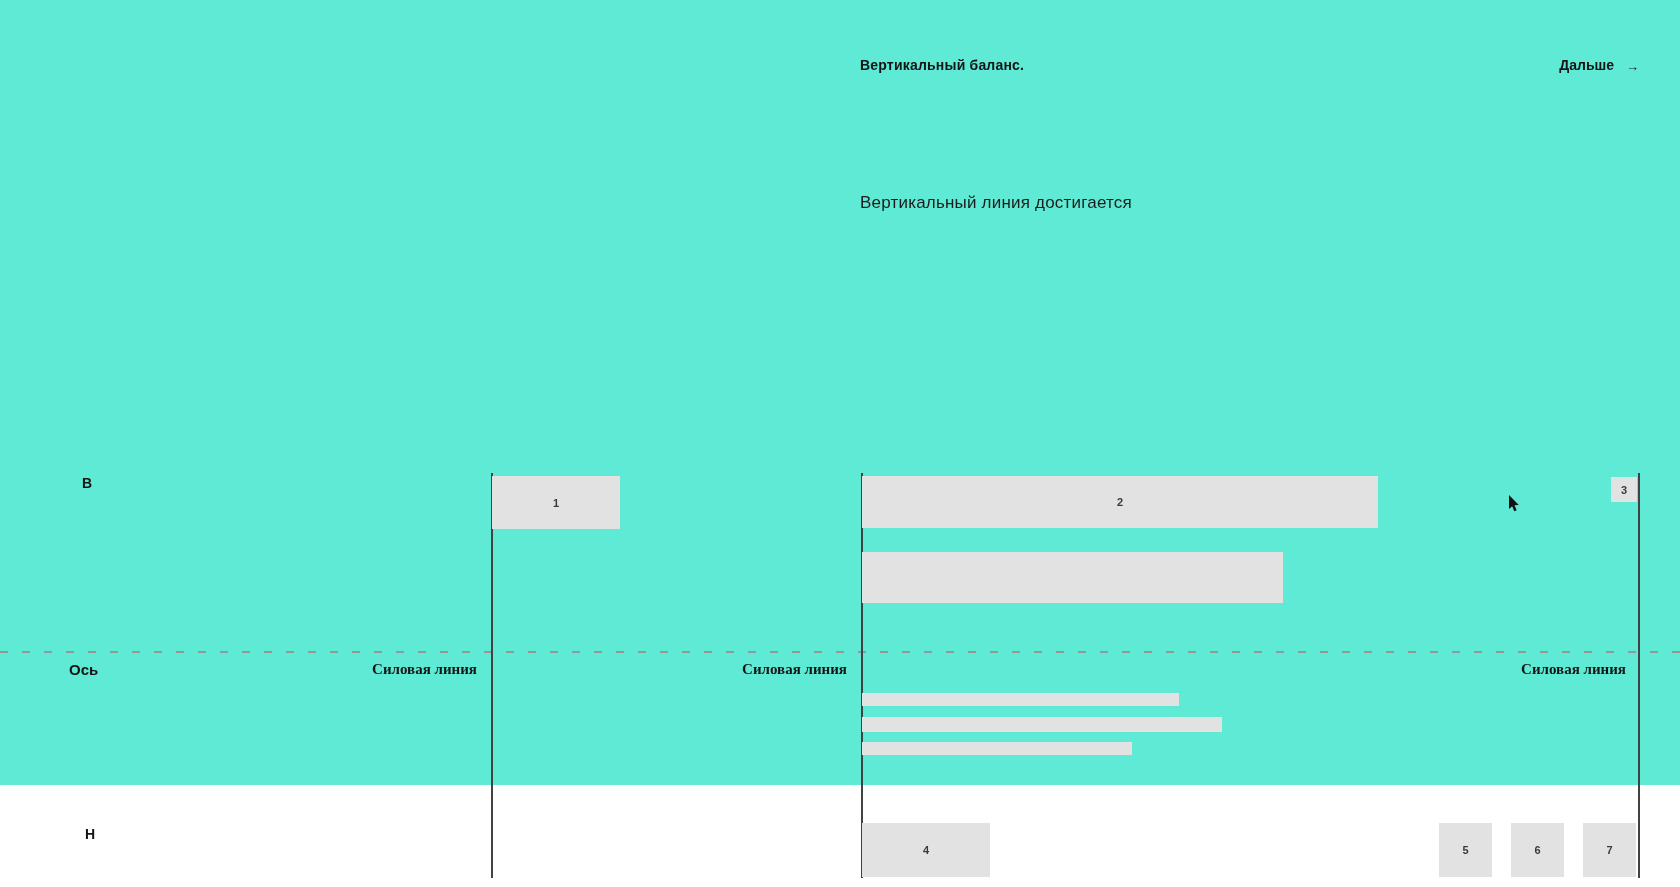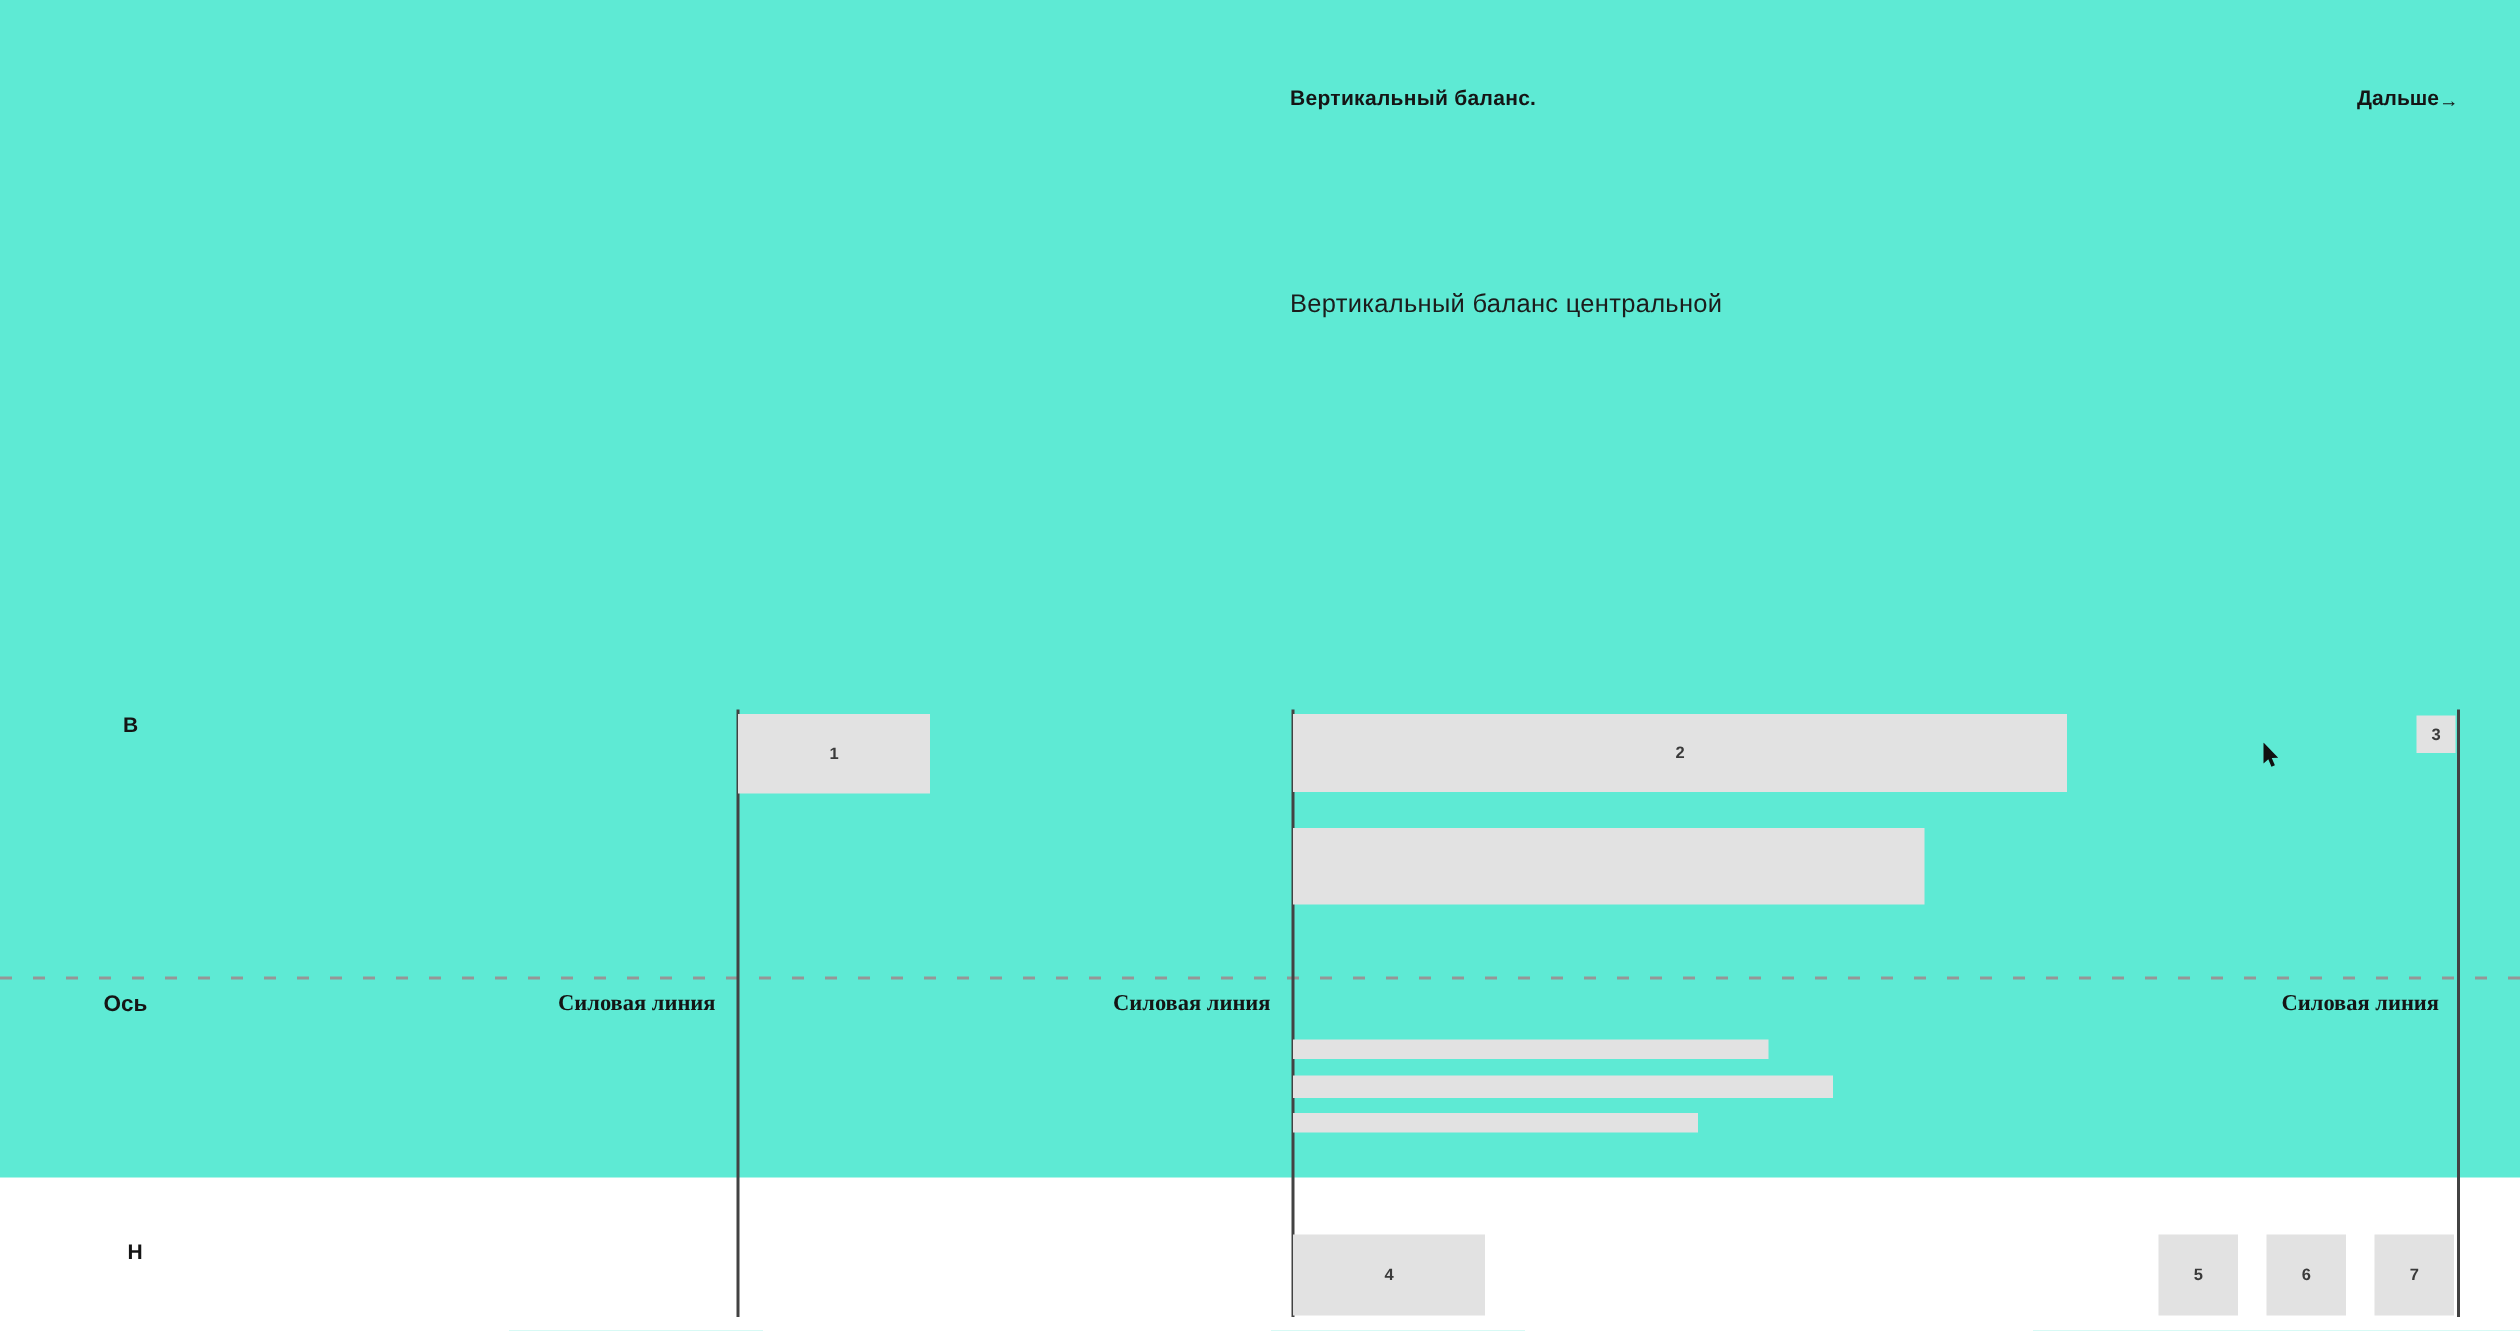--- a/index.html
+++ b/index.html
@@ -3,21 +3,21 @@
 <meta charset="utf-8">
 <style>
   * { margin: 0; padding: 0; box-sizing: border-box; }
   html, body { width: 1680px; height: 887px; background: #ffffff; overflow: hidden;
     font-family: "Liberation Sans", sans-serif; }
   #stage { position: relative; width: 1680px; height: 785px; background: #5eead4; }
 
   .title { position: absolute; left: 860px; top: 57px; font-size: 14px; font-weight: bold;
     color: #151515; letter-spacing: 0.2px; }
   .next-link { position: absolute; top: 57px; right: 41px; display: flex; align-items: center;
-    cursor: pointer; }
+    gap: 12px; cursor: pointer; }
   .next-label { font-size: 14px; font-weight: bold; color: #151515; }
   .next-arrow { font-size: 13px; font-weight: bold; color: #151515; position: relative; top: 1px; }
 
   .intro { position: absolute; left: 860px; top: 189px; font-size: 17px; line-height: 27px;
     color: #1c1c1c; letter-spacing: 0.2px; }
 
   .axis-dash { position: absolute; left: 0; top: 651px; width: 1680px; height: 2px;
     background: repeating-linear-gradient(to right, #969696 0 8px, transparent 8px 22px); }
 
   .side-label { position: absolute; font-weight: bold; color: #151515; }
@@ -41,21 +41,21 @@
 <div id="stage">
 
   <div class="title">Вертикальный баланс.</div>
 
   <div class="next-link">
     <span class="next-label">Дальше</span>
     <span class="next-arrow">→</span>
   </div>
 
   <div class="intro">
-      <div>Вертикальный баланс центральной</div>
+      <div>Вертикальный линия достигается</div>
     </div>
 
   <div>
     <div class="axis-dash"></div>
     <div class="side-label label-v">В</div>
     <div class="side-label label-axis">Ось</div>
     <div class="side-label label-n">Н</div>
 
   <div class="force-line" style="left: 491px;"></div>
       <div class="force-label" style="right: 1203px;">Силовая линия</div>

